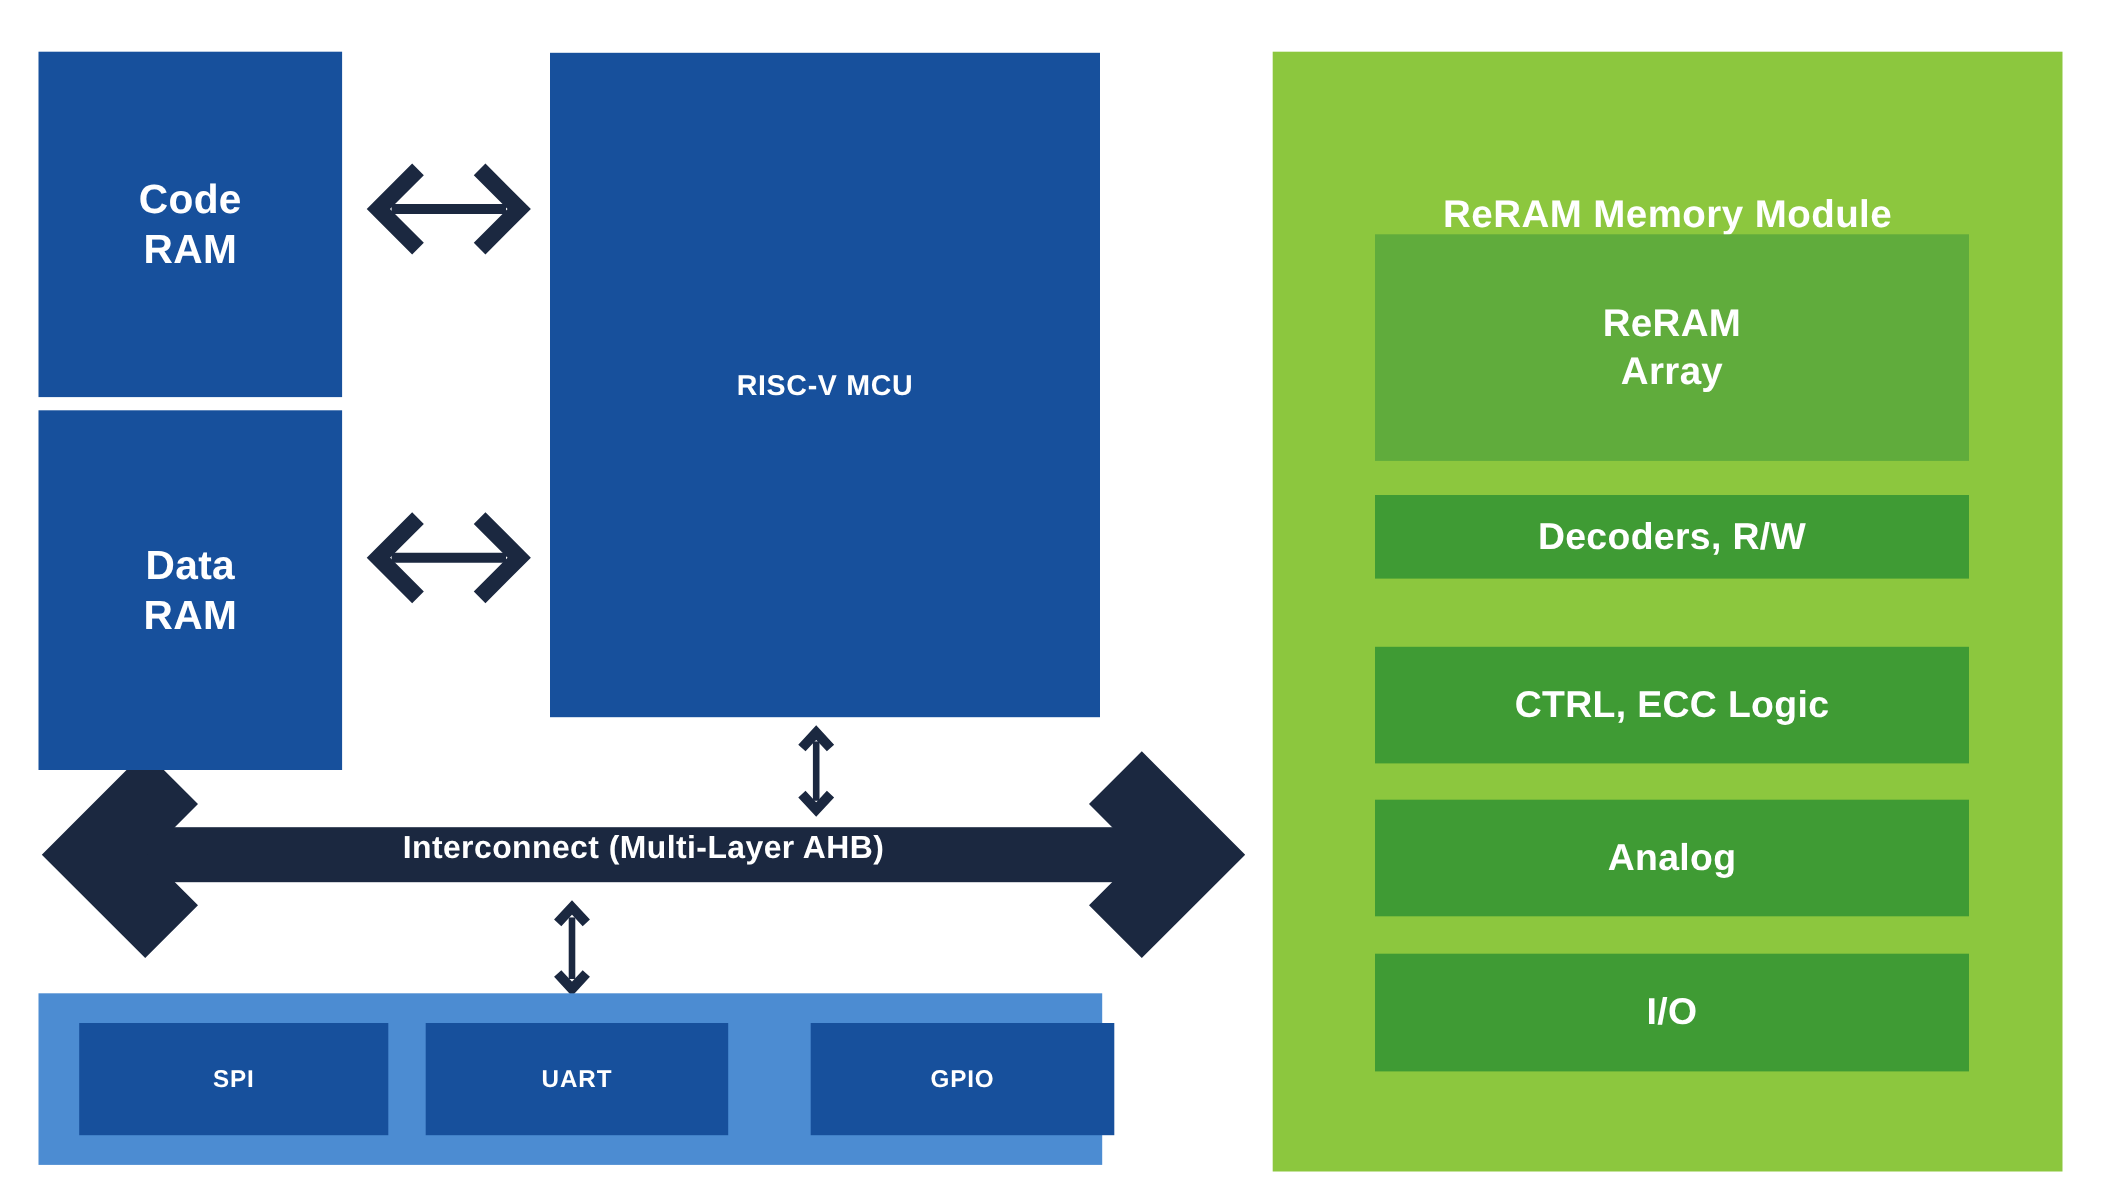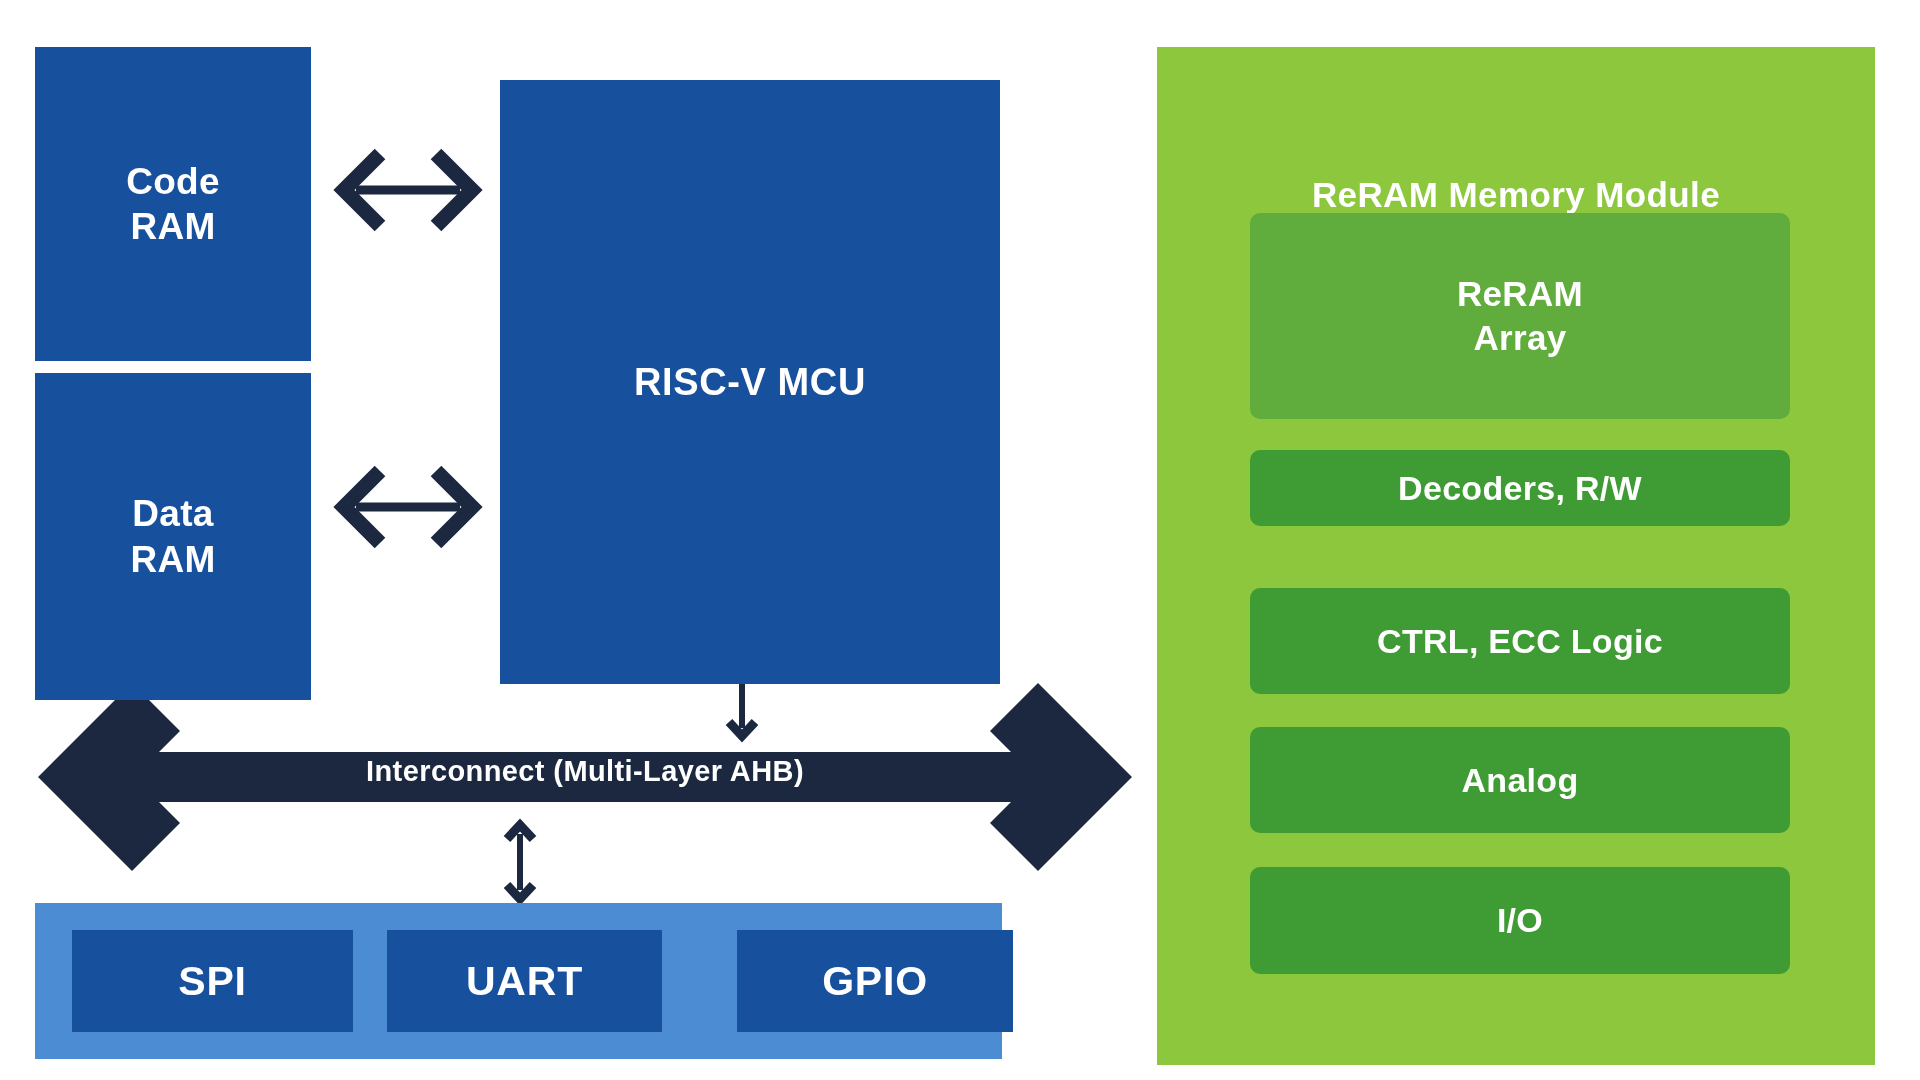--- a/index.html
+++ b/index.html
@@ -17,43 +17,43 @@
   .block{
     position:absolute;z-index:2;
     display:flex;align-items:center;justify-content:center;
     text-align:center;white-space:pre-line;
     font-weight:600;letter-spacing:.3px;
   }
   .blue{background:var(--block_blue,#17509C);}
   .ram{left:35px;width:276px;font-size:37px;line-height:1.22;}
   .code-ram{top:47px;height:314px;}
   .data-ram{top:373px;height:327px;}
-  .mcu{left:500px;top:48px;width:500px;height:604px;font-size:38px;letter-spacing:.6px;margin-top:32px;}
+  .mcu{left:500px;top:48px;width:500px;height:604px;font-size:26px;letter-spacing:.6px;}
   .interconnect-label{
     position:absolute;z-index:2;left:134px;top:752px;width:902px;height:38px;
     display:flex;align-items:center;justify-content:center;
     font-size:29px;font-weight:600;letter-spacing:.4px;
   }
   .peri-bar{
     position:absolute;z-index:2;left:35px;top:903px;width:967px;height:156px;
     background:var(--light_blue,#4C8CD2);
   }
-  .peri{top:27px;height:102px;font-size:41px;font-weight:700;letter-spacing:.8px;}
+  .peri{top:27px;height:102px;font-size:22px;font-weight:700;letter-spacing:.8px;}
   .peri-spi{left:37px;width:281px;}
   .peri-uart{left:352px;width:275px;}
   .peri-gpio{left:666px;width:276px;margin-left:36px;}
   .reram-module{
     position:absolute;z-index:2;left:1157px;top:47px;width:718px;height:1018px;
     background:var(--green_bg,#8CC73E);
   }
   .reram-title{
     position:absolute;top:128px;left:0;width:100%;
     text-align:center;font-size:35px;font-weight:600;letter-spacing:.4px;
   }
-  .reram-row{left:93px;width:540px;font-size:34px;border-radius:10px;}
+  .reram-row{left:93px;width:540px;font-size:34px;}
   .green-mid{background:var(--green_mid,#60AC3C);}
   .green-dark{background:var(--green_dark,#3F9B34);}
   .row-array{top:166px;height:206px;font-size:35px;line-height:1.25;}
   .row-decoders{top:403px;height:76px;}
   .row-ctrl{top:541px;height:106px;}
   .row-analog{top:680px;height:106px;}
   .row-io{top:820px;height:107px;}
 </style>
 </head>
 <body>

